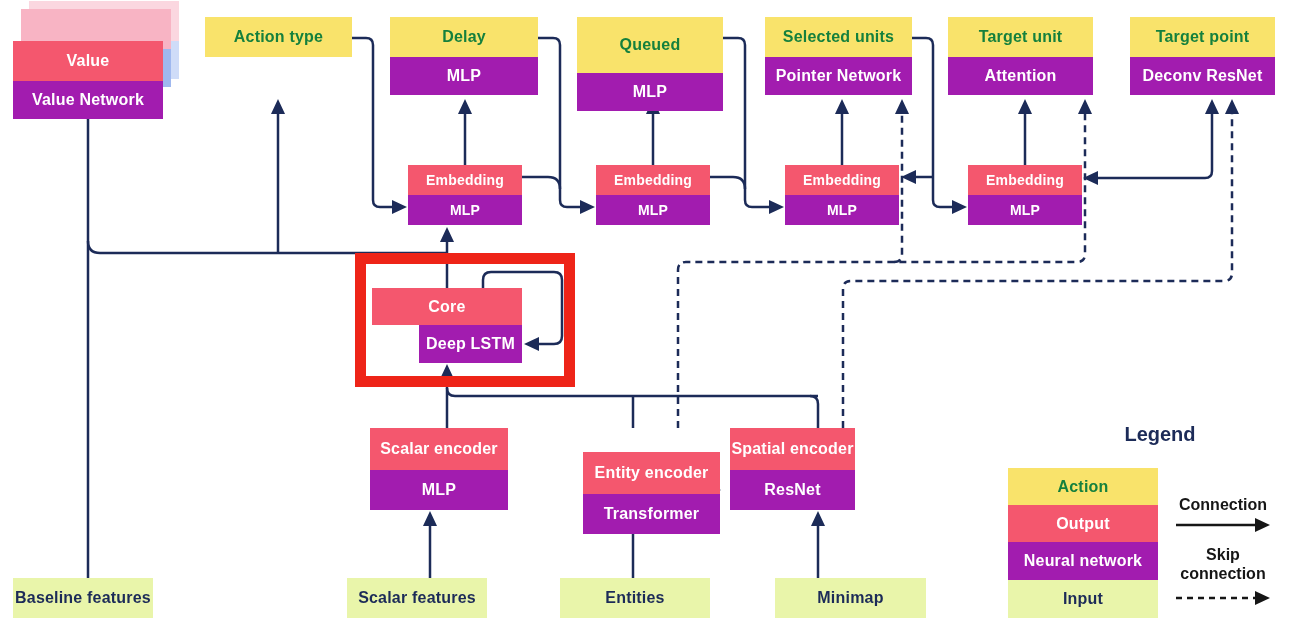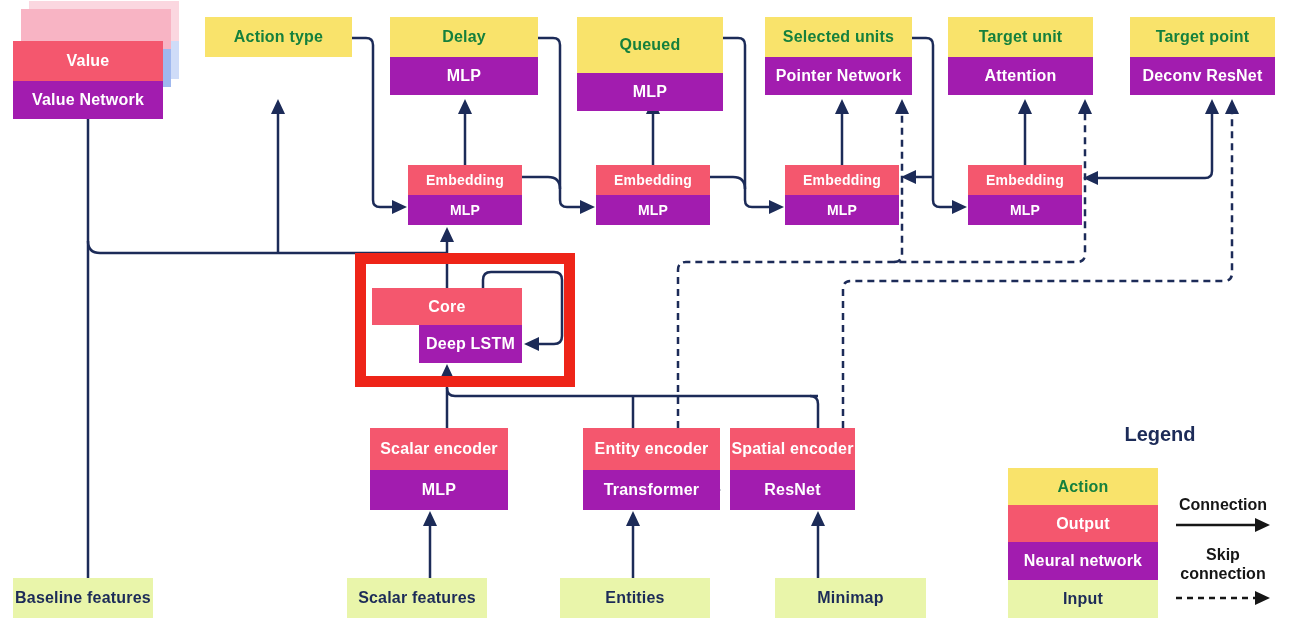--- a/index.html
+++ b/index.html
@@ -167,21 +167,21 @@
   <div class="node" style="left:372px;top:288px;width:150px;">
     <div class="half pinkbg fs16" style="height:37px;">Core</div>
     <div class="half bluebg fs16" style="height:38px;margin-left:47px;">Deep LSTM</div>
   </div>
   <div id="core-highlight"></div>
 
   <div class="node" style="left:370px;top:428px;width:138px;">
     <div class="half pinkbg fs16" style="height:42px;">Scalar encoder</div>
     <div class="half bluebg fs16" style="height:40px;">MLP</div>
   </div>
-  <div class="node" style="left:548px;top:428px;width:137px;padding-left:35px;">
+  <div class="node" style="left:548px;top:452px;width:137px;padding-left:35px;">
     <div class="half pinkbg fs16" style="height:42px;">Entity encoder</div>
     <div class="half bluebg fs16" style="height:40px;">Transformer</div>
   </div>
   <div class="node" style="left:722px;top:428px;width:125px;padding-left:8px;">
     <div class="half pinkbg fs16" style="height:42px;">Spatial encoder</div>
     <div class="half bluebg fs16" style="height:40px;">ResNet</div>
   </div>
 
   <div class="node" style="left:13px;top:578px;width:140px;">
     <div class="half greenbg fs16" style="height:40px;">Baseline features</div>

